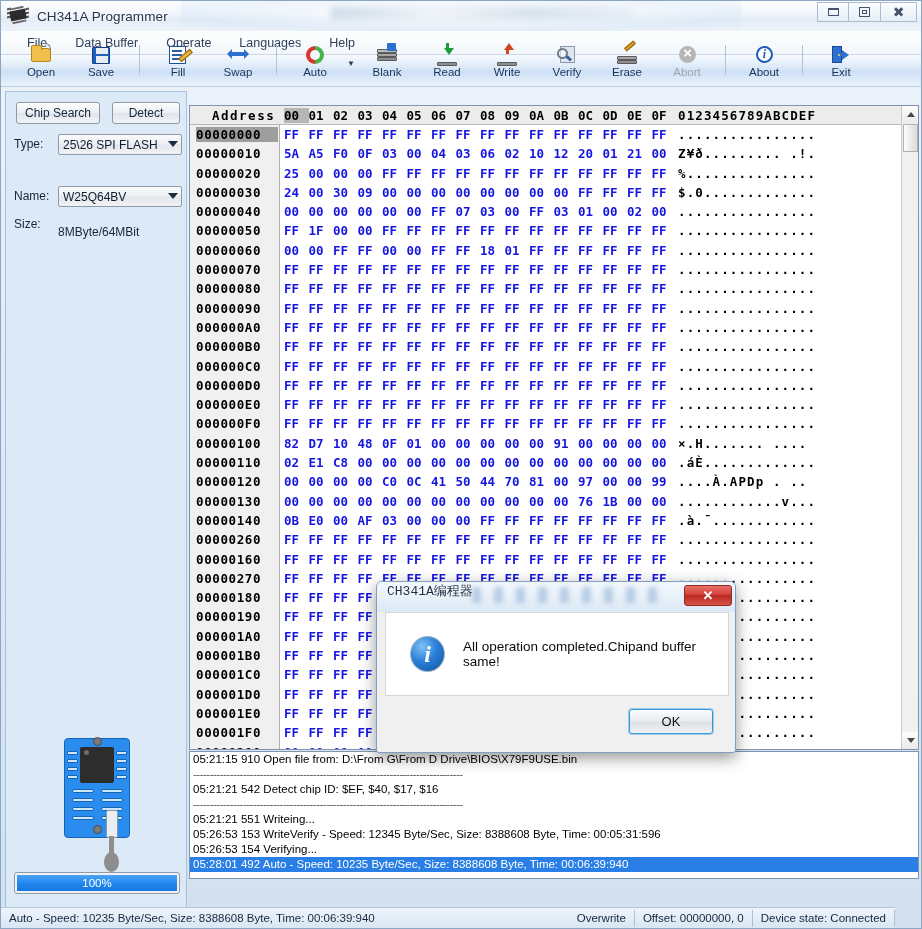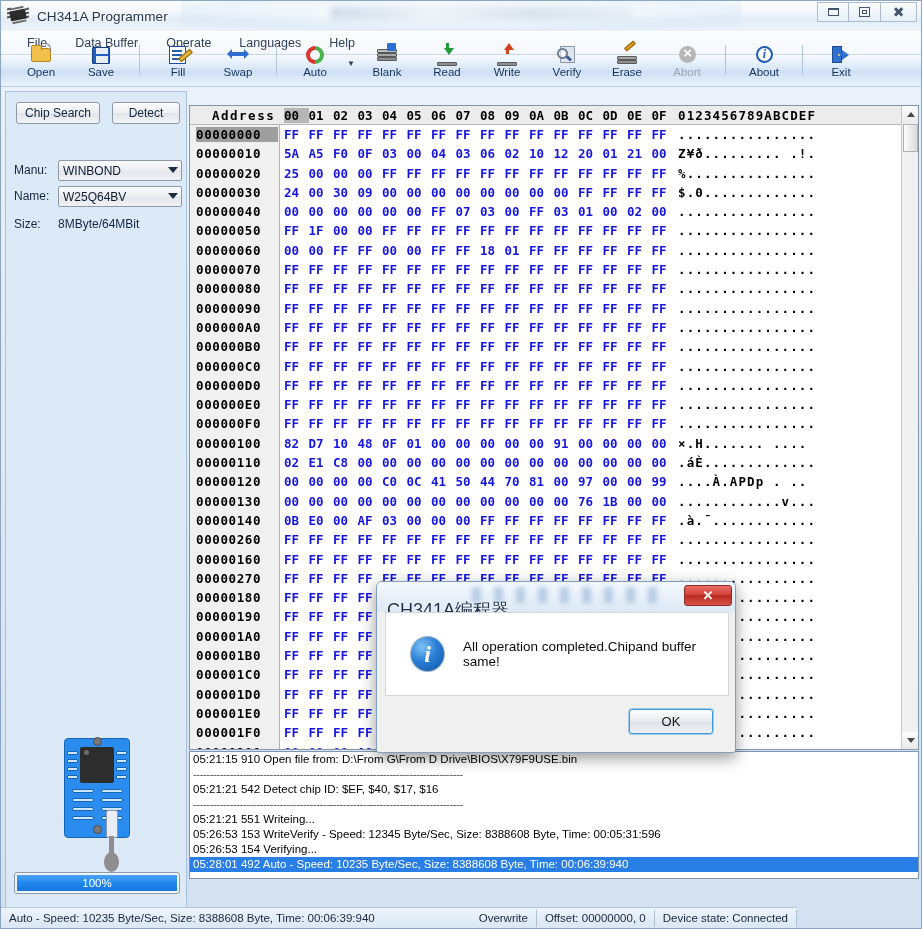--- a/index.html
+++ b/index.html
@@ -173,21 +173,21 @@
     background:linear-gradient(180deg,#fbfbfc,#eceef2 48%,#e3e6eb 52%,#f1f2f5);
     border:1px solid #8f9aa8; border-radius:2px; font-size:12px; color:#0f1d2e;
     display:flex; align-items:center; padding-left:4px;
   }
   .lp-combo .cb-arrow{
     position:absolute; right:3px; top:6px; width:0;height:0;
     border-left:5px solid transparent;border-right:5px solid transparent;border-top:6px solid #1c2b3d;
   }
   #row-type{ top:42px; } #row-manu{ top:68px; } #row-name{ top:94px; }
   #row-size{ top:122px; }
-  #row-size .lp-value{ position:absolute; left:44px; top:3px; font-size:12px; color:#15263c; }
+  #row-size .lp-value{ position:absolute; left:44px; top:11px; font-size:12px; color:#15263c; }
 
   
   #socket-area{ position:absolute; left:0; top:640px; width:182px; height:140px; }
   #socket-body{
     position:absolute; left:58px; top:6px; width:66px; height:100px;
     background:#2b8cf0; border:1px solid #1565b5; border-radius:4px;
   }
   #socket-chip{
     position:absolute; left:15px; top:8px; width:34px; height:36px; background:#2d2d2d; border-radius:2px;
   }
@@ -273,42 +273,42 @@
     position:absolute; left:188px; top:750px; width:730px; height:128px;
     background:#fff; border:1px solid #7f95ad; overflow:hidden;
     font-family:"Liberation Sans", sans-serif; font-size:11.5px; color:#000;
   }
   .log-line{ padding:0 3px; height:15px; line-height:15px; white-space:pre; }
   .log-line.sep{ color:#555; letter-spacing:-0.5px; }
   .log-line.highlight{ background:#2a7fe6; color:#fff; }
 
   
   #statusbar{
-    position:absolute; left:0; bottom:0; width:796px; height:21px;
+    position:absolute; left:0; bottom:0; width:894px; height:21px;
     background:linear-gradient(180deg,#eef4fb,#d9e6f4);
     border-top:1px solid #b3c6da; display:flex; align-items:center;
     font-size:11.5px; color:#16273c;
   }
   .sb-cell{ padding:0 8px; height:17px; line-height:17px; border-right:1px solid #aebfd2; }
   .sb-cell.grow{ flex:1; border-right:none; }
   .sb-right{ display:flex; }
 
   
   #dlg-overlay{ position:absolute; left:0; top:0; width:922px; height:929px; }
   #dialog{
     position:absolute; left:375px; top:580px; width:360px; height:172px;
     background:#f0f0f0; border:1px solid #7e9ec2; border-radius:6px 6px 3px 3px;
     box-shadow: 0 5px 16px rgba(0,0,0,.42);
     overflow:hidden;
   }
   #dlg-titlebar{
     position:absolute; left:0; top:0; width:360px; height:30px;
     background:linear-gradient(180deg,#f3f8fd,#e6eff8 60%,#dbe8f5);
   }
-  #dlg-title{ position:absolute; left:10px; top:16px; font-size:18px; color:#1d2f46; text-shadow:0 0 3px #fff;}
+  #dlg-title{ position:absolute; left:10px; top:0; font-size:13px; color:#1d2f46; text-shadow:0 0 3px #fff;font-family:Liberation Mono, monospace;}
   #dlg-ghost{
     position:absolute; left:95px; top:5px; width:185px; height:16px;
     background:repeating-linear-gradient(90deg, rgba(120,160,205,.45) 0 9px, rgba(255,255,255,0) 9px 22px);
     filter:blur(2.6px); pointer-events:none;
   }
   #dlg-close{
     position:absolute; right:5px; top:3px; width:48px; height:21px;
     background:linear-gradient(180deg,#e9706a,#d24038 45%,#b82a22 50%,#d85248);
     border:1px solid #8e2b23; border-radius:3px;
     color:#fff; font-size:13px; font-weight:bold;
@@ -505,28 +505,28 @@
       </span>
       <span class="tb-lbl">Exit</span>
     </div>
   </div>
 
   <div id="left-panel">
 
     <div class="lp-btn" id="btn-chip-search">Chip Search</div>
     <div class="lp-btn" id="btn-detect">Detect</div>
 
-
-    <div class="lp-row" id="row-manu">
-      <span class="lp-label">Manu:</span>
+    <div class="lp-row" id="row-type">
+      <span class="lp-label">Type:</span>
       <div class="lp-combo">
-        <span>WINBOND</span>
+        <span>25\26 SPI FLASH</span>
         <i class="cb-arrow"></i>
       </div>
     </div>
+
 
     <div class="lp-row" id="row-name">
       <span class="lp-label">Name:</span>
       <div class="lp-combo">
         <span>W25Q64BV</span>
         <i class="cb-arrow"></i>
       </div>
     </div>
 
     <div class="lp-row" id="row-size">

